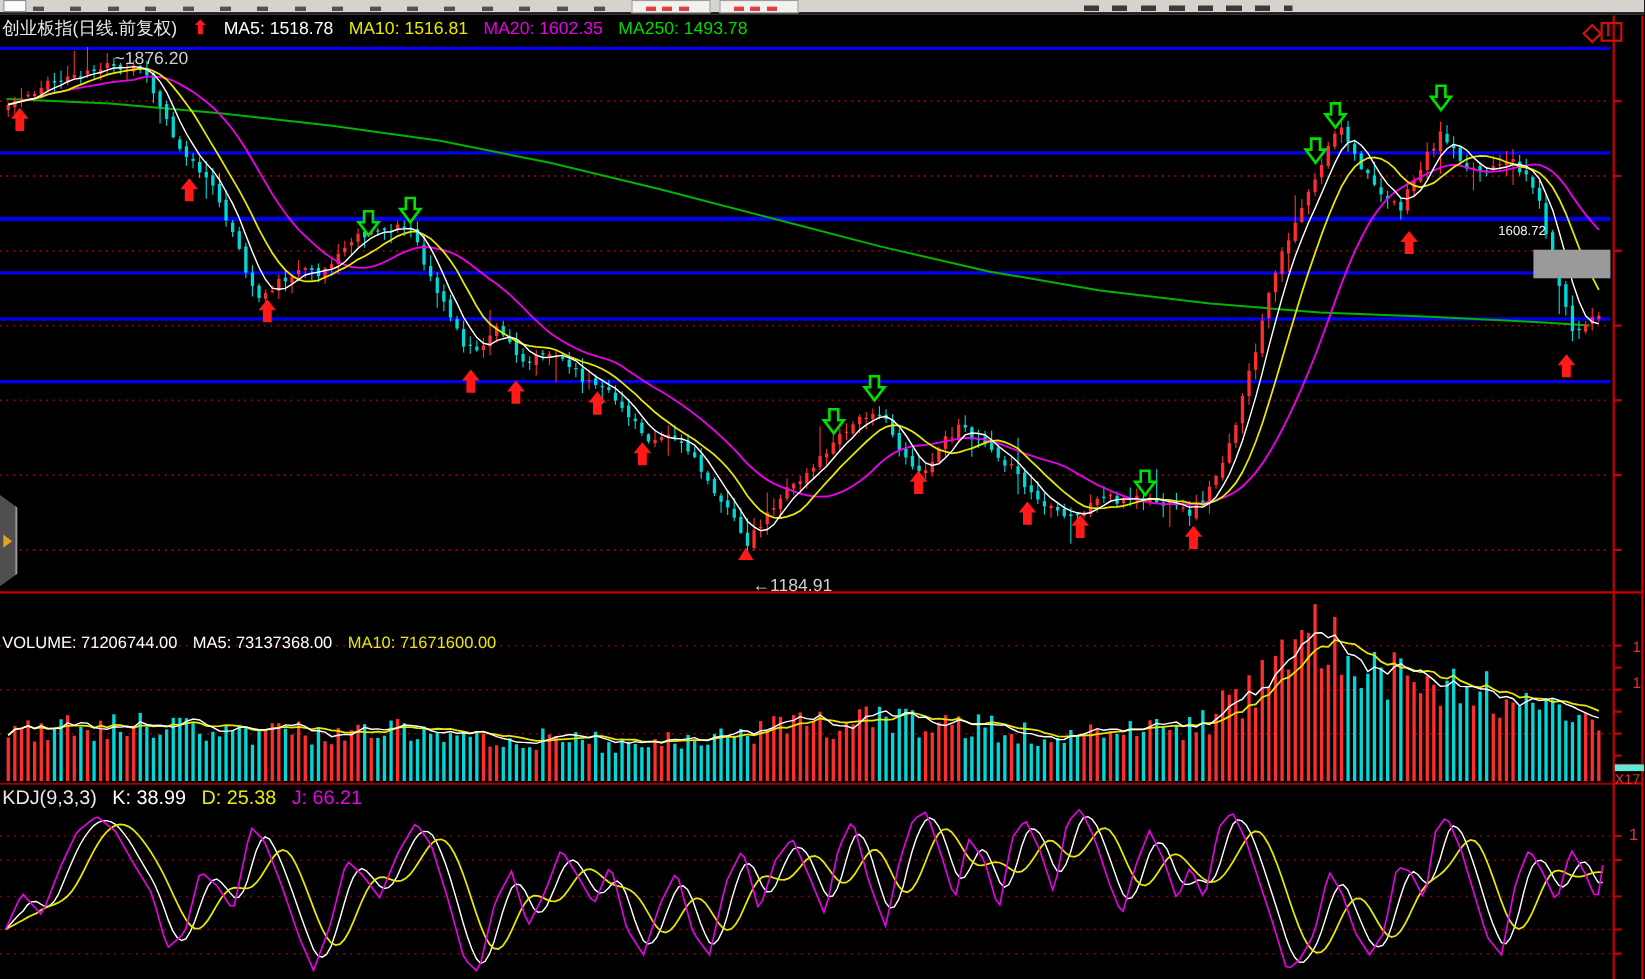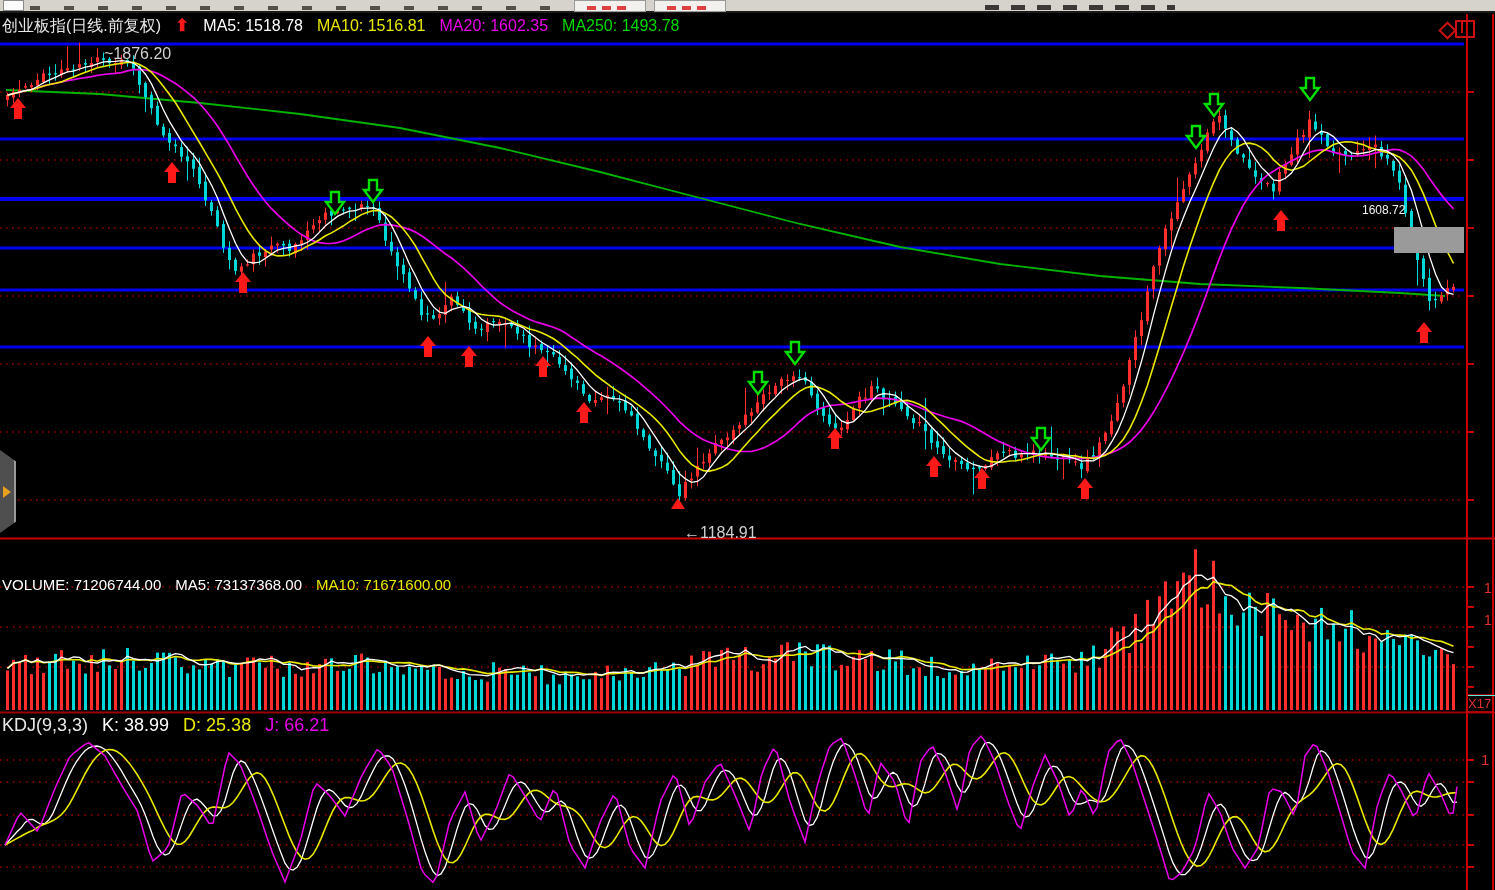--- a/index.html
+++ b/index.html
@@ -29,21 +29,21 @@
   
   .ann{position:absolute;color:#cfcfcf;font-size:16px;white-space:nowrap;}
   #ann-high{left:104px;top:45px;}
   #ann-low{left:684px;top:524px;}
   #price-tag{position:absolute;left:1362px;top:203px;color:#f2f2f2;font-size:12px;}
   #gray-box{position:absolute;left:1394px;top:227px;width:70px;height:26px;background:#9a9a9a;}
   
   .axis-lbl{position:absolute;color:#e03030;font-size:14px;}
   #vol-lbl1{left:1484px;top:580px;} #vol-lbl2{left:1484px;top:612px;}
   #kdj-lbl{left:1481px;top:751px;font-size:15px;}
-  #mult-box{position:absolute;left:1468px;top:695px;width:27px;height:16px;border-top:1px solid #5eead4;
+  #mult-box{position:absolute;left:1468px;top:695px;width:27px;height:16px;border-top:6px solid #5eead4;
             color:#e03030;font-size:13px;line-height:16px;overflow:hidden;}
   
   #diamond-icon{position:absolute;left:1441px;top:24px;width:9px;height:9px;border:2px solid #cc1111;transform:rotate(45deg);}
   #restore-icon{position:absolute;left:1455px;top:20px;width:16px;height:14px;border:2px solid #cc1111;}
   #restore-icon:before{content:"";position:absolute;left:4px;top:-1px;width:7px;height:12px;border-left:2px solid #cc1111;}
   
   #left-tab{position:absolute;left:0;top:450px;width:14px;height:83px;background:#4f4f4f;
             border-right:2px solid #9a9a9a;clip-path:polygon(0 0,100% 14%,100% 86%,0 100%);}
   #left-tab .tri{position:absolute;left:3px;top:36px;width:0;height:0;
             border-left:8px solid #e8a020;border-top:6px solid transparent;border-bottom:6px solid transparent;}

